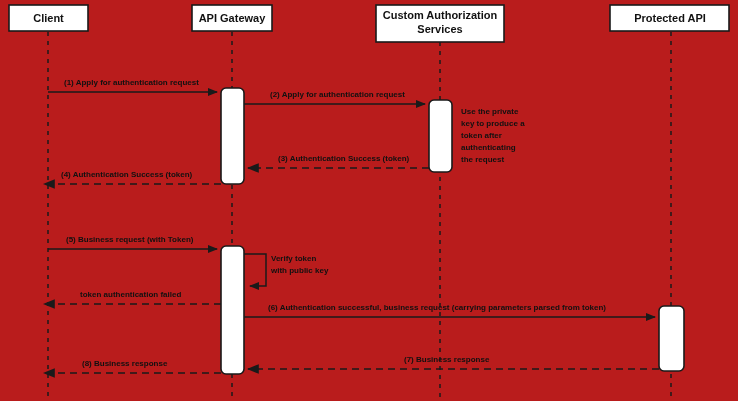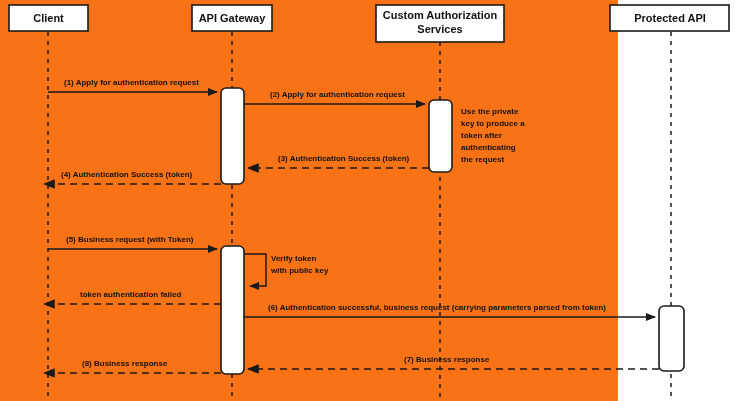--- a/index.html
+++ b/index.html
@@ -8,23 +8,23 @@
     background: #ffffff;
   }
   body {
     font-family: "Liberation Sans", sans-serif;
     width: 738px;
     height: 401px;
     overflow: hidden;
   }
   #diagram-root {
     position: relative;
-    width: 618px;
+    width: 738px;
     height: 401px;
-    background: #f97316;
+    background: #b91c1c;
   }
   svg#seq-svg {
     position: absolute;
     left: 0;
     top: 0;
     width: 738px;
     height: 401px;
   }
   .lifeline-box {
     fill: #ffffff;

